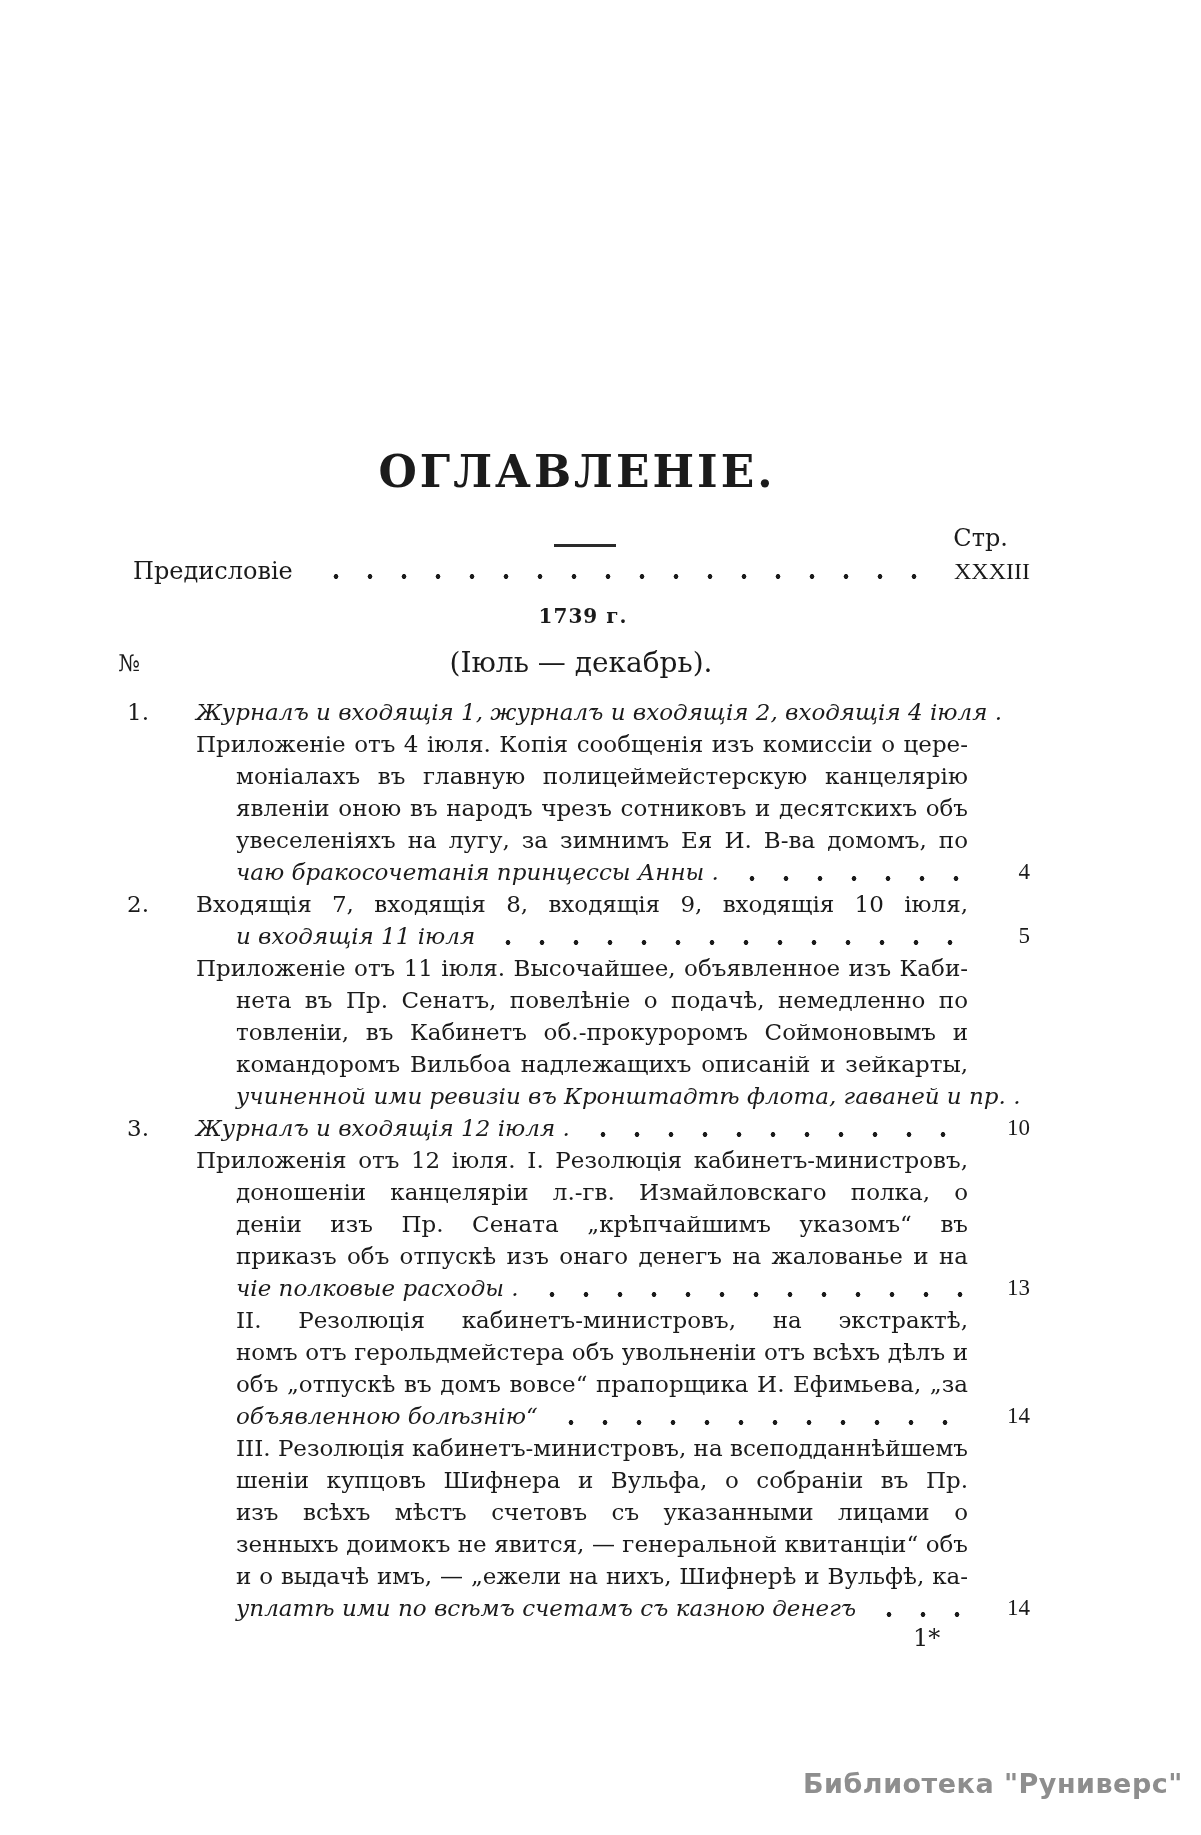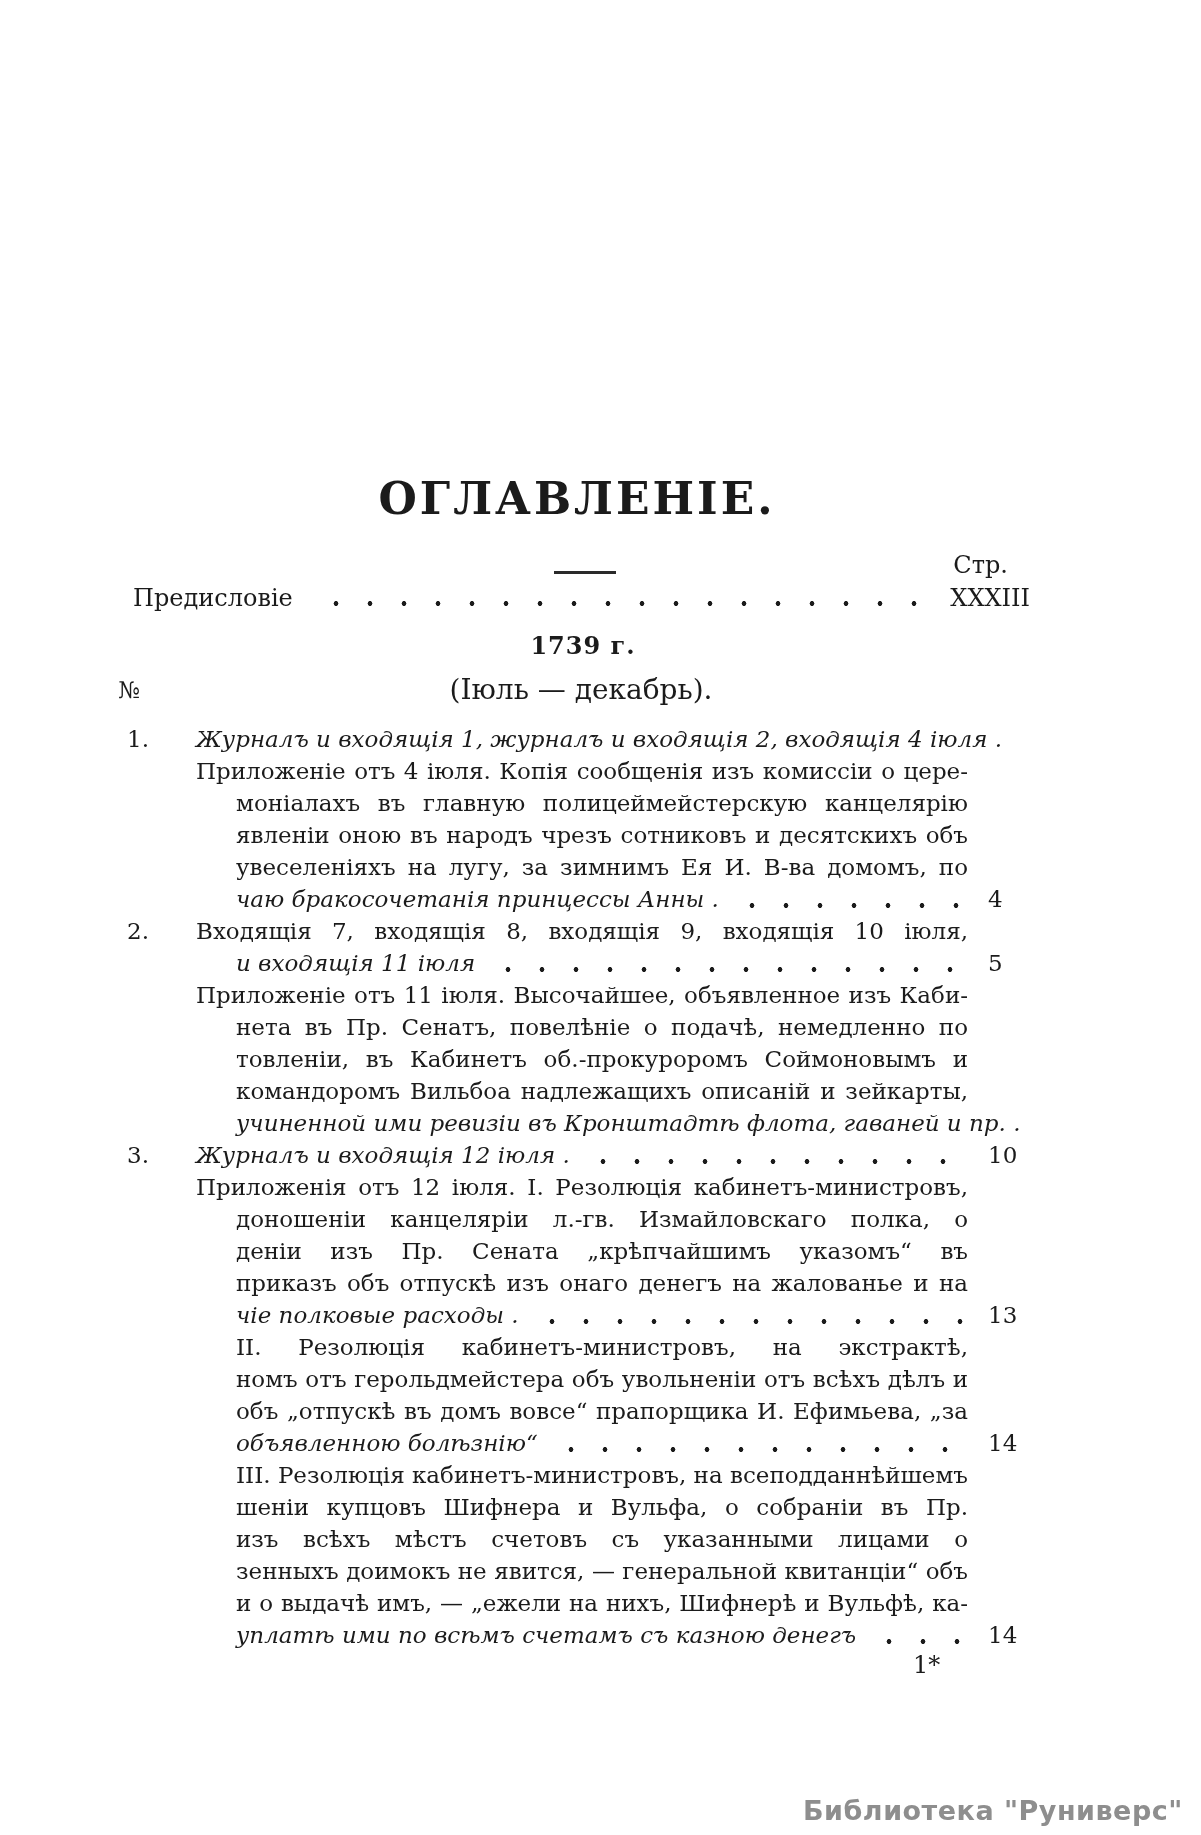--- a/index.html
+++ b/index.html
@@ -4,39 +4,39 @@
 <style>
   html,body{margin:0;padding:0;}
   body{
     width:1201px;height:1835px;
     background:#ffffff;
     font-family:"DejaVu Serif", serif;
     color:var(--ink,#1b1b1b);
     position:relative;
     overflow:hidden;
   }
-  .page{position:absolute;inset:0;background:#ffffff;margin-top:27px;}
+  .page{position:absolute;inset:0;background:#ffffff;}
 
   .title{
     position:absolute;top:446px;left:577px;transform:translateX(-50%);
     font-size:44px;font-weight:600;letter-spacing:3px;white-space:nowrap;
   }
   .title-rule{
     position:absolute;top:544px;left:554px;width:62px;height:3px;background:#2a2a2a;
   }
   .page-col-header{
     position:absolute;top:524px;right:193px;font-size:24px;white-space:nowrap;
   }
   .preface-row{
     position:absolute;top:554px;left:133px;width:897px;height:34px;
     display:flex;line-height:34px;font-size:24px;gap:10px;
   }
   .year-heading{
     position:absolute;top:604px;left:583px;transform:translateX(-50%);
-    font-size:24px;font-weight:bold;letter-spacing:1px;white-space:nowrap;
+    font-size:20px;font-weight:bold;letter-spacing:1px;white-space:nowrap;
   }
   .number-col-header{
     position:absolute;top:650px;left:118px;font-size:23px;
   }
   .period-heading{
     position:absolute;top:646px;left:581px;transform:translateX(-50%);
     font-size:28px;font-weight:normal;white-space:nowrap;
   }
 
   .toc{
@@ -52,21 +52,21 @@
   .ind2{padding-left:109px;}
   .justify{padding-right:62px;text-align:justify;text-align-last:justify;}
   .flexrow{display:flex;}
   .flexrow .txt{white-space:nowrap;flex:0 0 auto;font-style:italic;}
   .leader{
     flex:1 1 auto;margin:0 14px 0 12px;
     background-image:radial-gradient(circle, #1b1b1b 2.1px, rgba(0,0,0,0) 2.7px);
     background-size:34px 7px;background-repeat:repeat-x;background-position:4px 19px;
   }
   .leader.blank{background:none;}
-  .pageno{flex:0 0 auto;min-width:42px;white-space:nowrap;}
+  .pageno{flex:0 0 auto;min-width:42px;text-align:right;white-space:nowrap;font-family:Liberation Serif, serif;}
 
   .signature-mark{
     position:absolute;top:1624px;left:913px;font-size:24px;
   }
   .watermark{
     position:absolute;top:1768px;left:803px;
     font-family:"DejaVu Sans", sans-serif;font-weight:bold;
     font-size:27px;color:var(--wm,#8e8e8e);letter-spacing:0.5px;white-space:nowrap;
   }
 </style>

